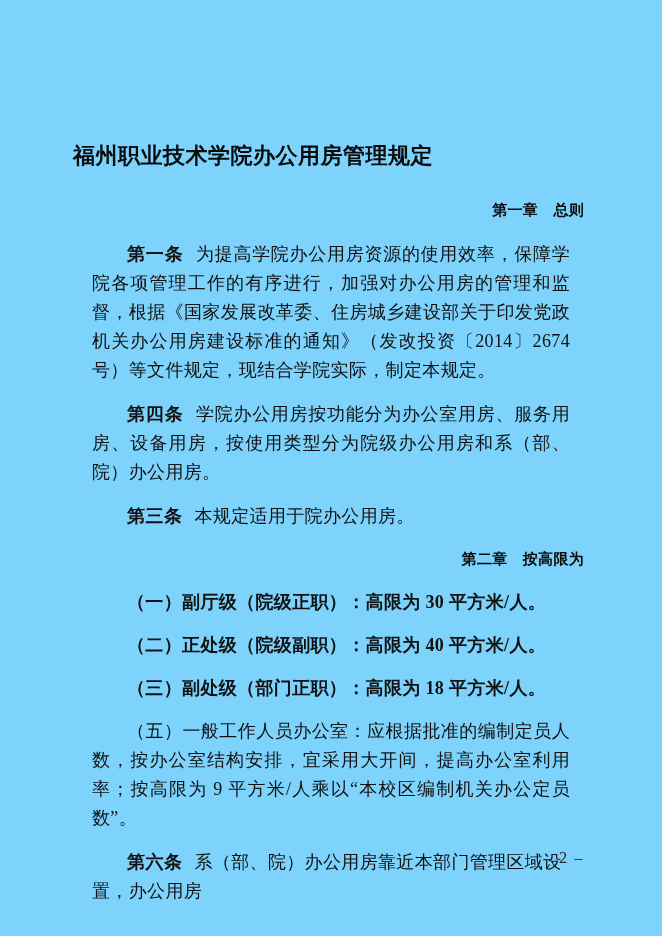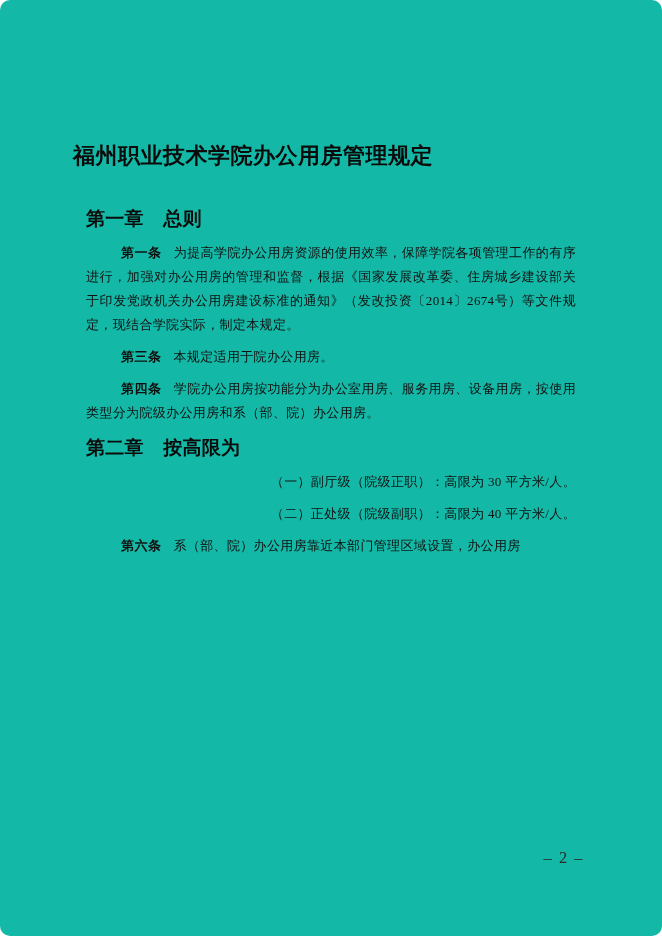--- a/index.html
+++ b/index.html
@@ -9,24 +9,23 @@
     background: #ffffff;
   }
   body {
     font-family: "Liberation Serif", "DejaVu Serif", serif;
     -webkit-font-smoothing: antialiased;
   }
   #page {
     position: relative;
     width: 662px;
     height: 936px;
-    background: #14b8a6;
+    background: #7dd3fc;
     overflow: hidden;
     box-sizing: border-box;
-    border-radius: 10px;
   }
   
   #content {
     position: absolute;
     left: 78px;
     top: 0;
     width: 506px;
   }
 
   .doc-title {
@@ -41,55 +40,56 @@
     color: #0b0b0b;
     position: absolute;
     top: 140px;
     left: 0;
     width: 506px;
   }
 
   .chapter-heading {
     font-family: "DejaVu Sans", "Liberation Sans", sans-serif;
     font-weight: 700;
-    font-size: 19px;
+    font-size: 15px;
     line-height: 29px;
-    text-align: left;
+    text-align: right;
     color: #0b0b0b;
     letter-spacing: 0.3px;
-    margin: 8px;
+    margin: 0;
   }
 
   .para {
     font-family: "Liberation Serif", "DejaVu Serif", serif;
-    font-size: 13px;
-    line-height: 24px;
+    font-size: 18px;
+    line-height: 29px;
     color: #111111;
-    margin: 8px;
+    margin: 14px;
     text-align: justify;
     text-justify: inter-ideograph;
     text-indent: 35px;
     letter-spacing: 0.35px;
   }
   .para.nojust {
     text-align: left;
   }
   .para .lead {
     font-family: "DejaVu Serif", "Liberation Serif", serif;
     font-weight: 700;
     letter-spacing: 0.5px;
   }
   .para .gap {
     display: inline-block;
     width: 12px;
   }
 
   .listitem {
     text-indent: 35px;
-    text-align: right;
+    text-align: left;
+    font-weight: bold;
   }
 
   
   #flow {
     position: absolute;
     top: 196px;
     left: 0;
     width: 506px;
   }
 
@@ -116,33 +116,35 @@
   <div id="content">
     <div id="flow">
 
       <div class="chapter-heading">第一章　总则</div>
 
       <p class="para">
         <span class="lead">第一条</span><span class="gap"></span><span>为提高学院办公用房资源的使用效率，保障学院各项管理工作的有序进行，加强对办公用房的管理和监督，根据《国家发展改革委、住房城乡建设部关于印发党政机关办公用房建设标准的通知》（发改投资〔2014〕2674号）等文件规定，现结合学院实际，制定本规定。</span>
       </p>
 
 
+      <p class="para">
+        <span class="lead">第四条</span><span class="gap"></span><span>学院办公用房按功能分为办公室用房、服务用房、设备用房，按使用类型分为院级办公用房和系（部、院）办公用房。</span>
+      </p>
+
       <p class="para nojust">
         <span class="lead">第三条</span><span class="gap"></span><span>本规定适用于院办公用房。</span>
-      </p>
-
-      <p class="para">
-        <span class="lead">第四条</span><span class="gap"></span><span>学院办公用房按功能分为办公室用房、服务用房、设备用房，按使用类型分为院级办公用房和系（部、院）办公用房。</span>
       </p>
 
       <div class="chapter-heading">第二章　按高限为</div>
 
 
       <p class="para listitem">（一）副厅级（院级正职）：高限为 30 平方米/人。</p>
       <p class="para listitem">（二）正处级（院级副职）：高限为 40 平方米/人。</p>
+      <p class="para listitem">（三）副处级（部门正职）：高限为 18 平方米/人。</p>
+      <p class="para">（五）一般工作人员办公室：应根据批准的编制定员人数，按办公室结构安排，宜采用大开间，提高办公室利用率；按高限为 9 平方米/人乘以“本校区编制机关办公定员数”。</p>
 
       <p class="para nojust">
         <span class="lead">第六条</span><span class="gap"></span><span>系（部、院）办公用房靠近本部门管理区域设置，办公用房</span>
       </p>
 
     </div>
 
     <div class="page-number">– 2 –</div>
   </div>
 

